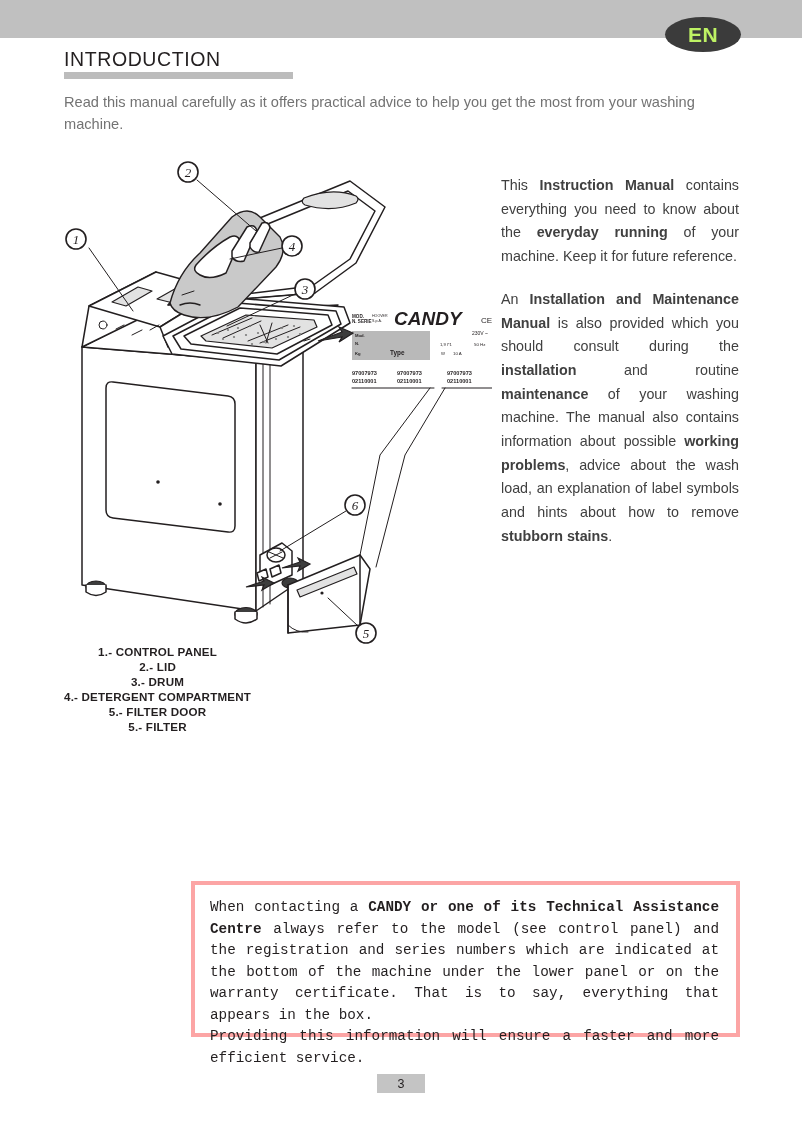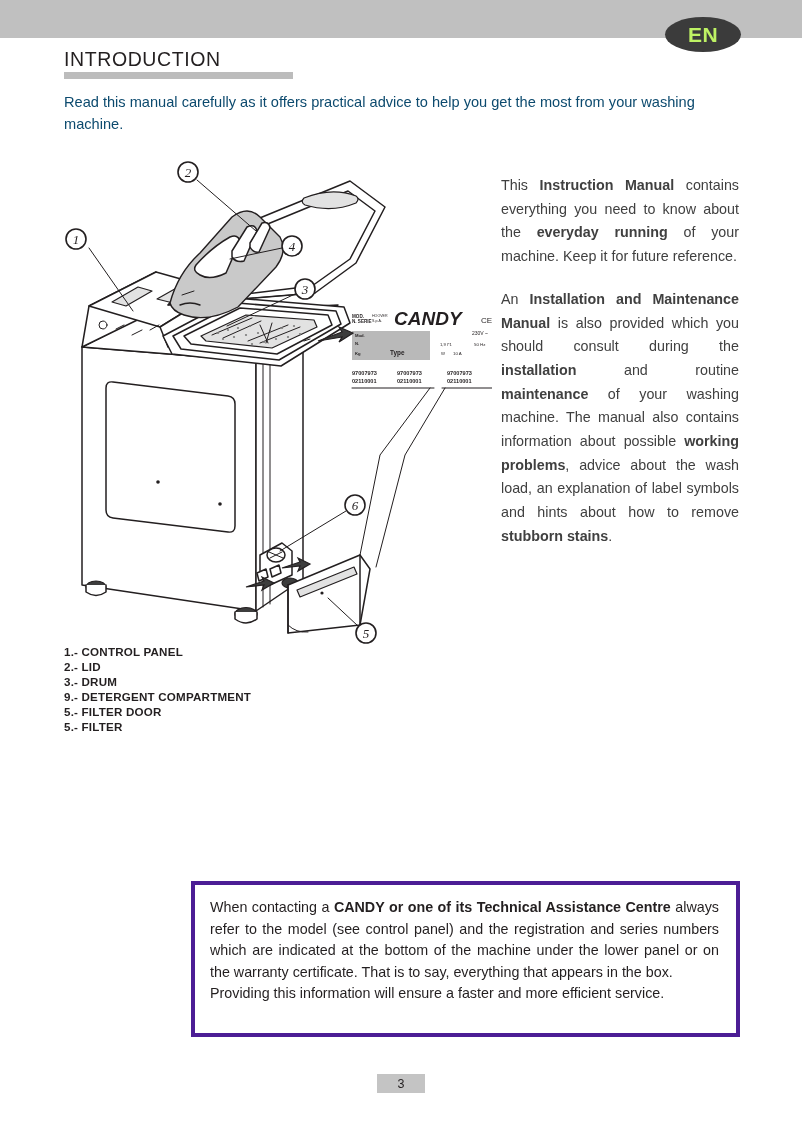--- a/index.html
+++ b/index.html
@@ -56,21 +56,21 @@
     background: #bcbcbc;
   }
 
   
   .intro-text {
     position: absolute;
     left: 64px; top: 91px;
     width: 675px;
     font-size: 14.6px;
     line-height: 22px;
-    color: #0c4a6e;
+    color: #737373;
   }
 
   
   .right-col {
     position: absolute;
     left: 501px; top: 174px;
     width: 238px;
     font-size: 14.3px;
     line-height: 23.7px;
     text-align: justify;
@@ -91,30 +91,31 @@
   
   .legend {
     position: absolute;
     left: 64px; top: 644px;
     font-size: 11.6px;
     font-weight: bold;
     line-height: 15px;
     letter-spacing: 0.2px;
     color: #231f20;
   }
-  .legend-item { white-space: nowrap; }
+  .legend-item { white-space: nowrap; text-align: center; }
 
   
   .note-box {
     position: absolute;
     left: 191px; top: 881px;
     width: 549px; height: 156px;
     box-sizing: border-box;
-    border: 4px solid #4c1d95;
+    border: 4px solid #fca5a5;
     background: #ffffff;
+    font-family: Liberation Mono, monospace;
   }
   .note-inner {
     position: absolute;
     left: 15px; top: 12px;
     width: 509px;
     font-size: 14.3px;
     line-height: 21.5px;
     text-align: justify;
     color: #231f20;
   }
@@ -341,21 +342,21 @@
 
 <div class="right-col">
   <p>This <b>Instruction Manual</b> contains everything you need to know about the <b>everyday running</b> of your machine. Keep it for future reference.</p>
   <p>An <b>Installation and Maintenance Manual</b> is also provided which you should consult during the <b>installation</b> and routine <b>maintenance</b> of your washing machine. The manual also contains information about possible <b>working problems</b>, advice about the wash load, an explanation of label symbols and hints about how to remove <b>stubborn stains</b>.</p>
 </div>
 
 <div class="legend">
   <div class="legend-item">1.- CONTROL PANEL</div>
   <div class="legend-item">2.- LID</div>
   <div class="legend-item">3.- DRUM</div>
-  <div class="legend-item">9.- DETERGENT COMPARTMENT</div>
+  <div class="legend-item">4.- DETERGENT COMPARTMENT</div>
   <div class="legend-item">5.- FILTER DOOR</div>
   <div class="legend-item">5.- FILTER</div>
 </div>
 
 <div class="note-box">
   <div class="note-inner">
     <p>When contacting a <b>CANDY or one of its Technical Assistance Centre</b> always refer to the model (see control panel) and the registration and series numbers which are indicated at the bottom of the machine under the lower panel or on the warranty certificate. That is to say, everything that appears in the box.</p>
     <p>Providing this information will ensure a faster and more efficient service.</p>
   </div>
 </div>

